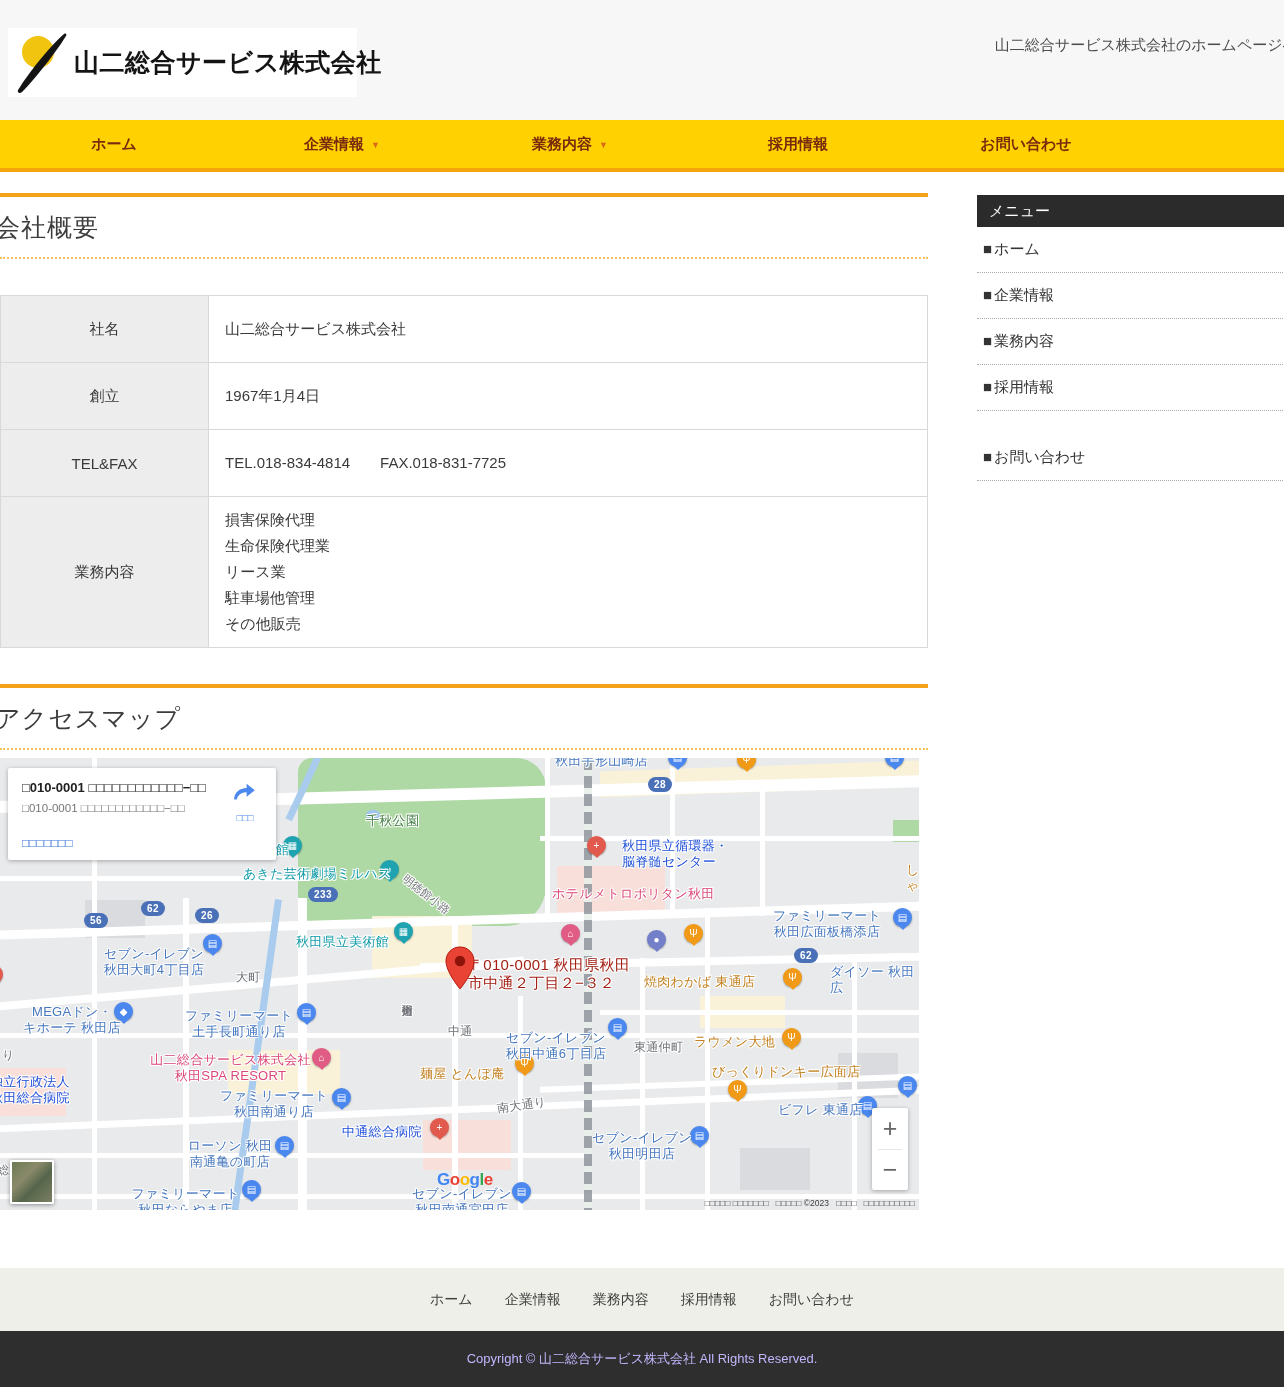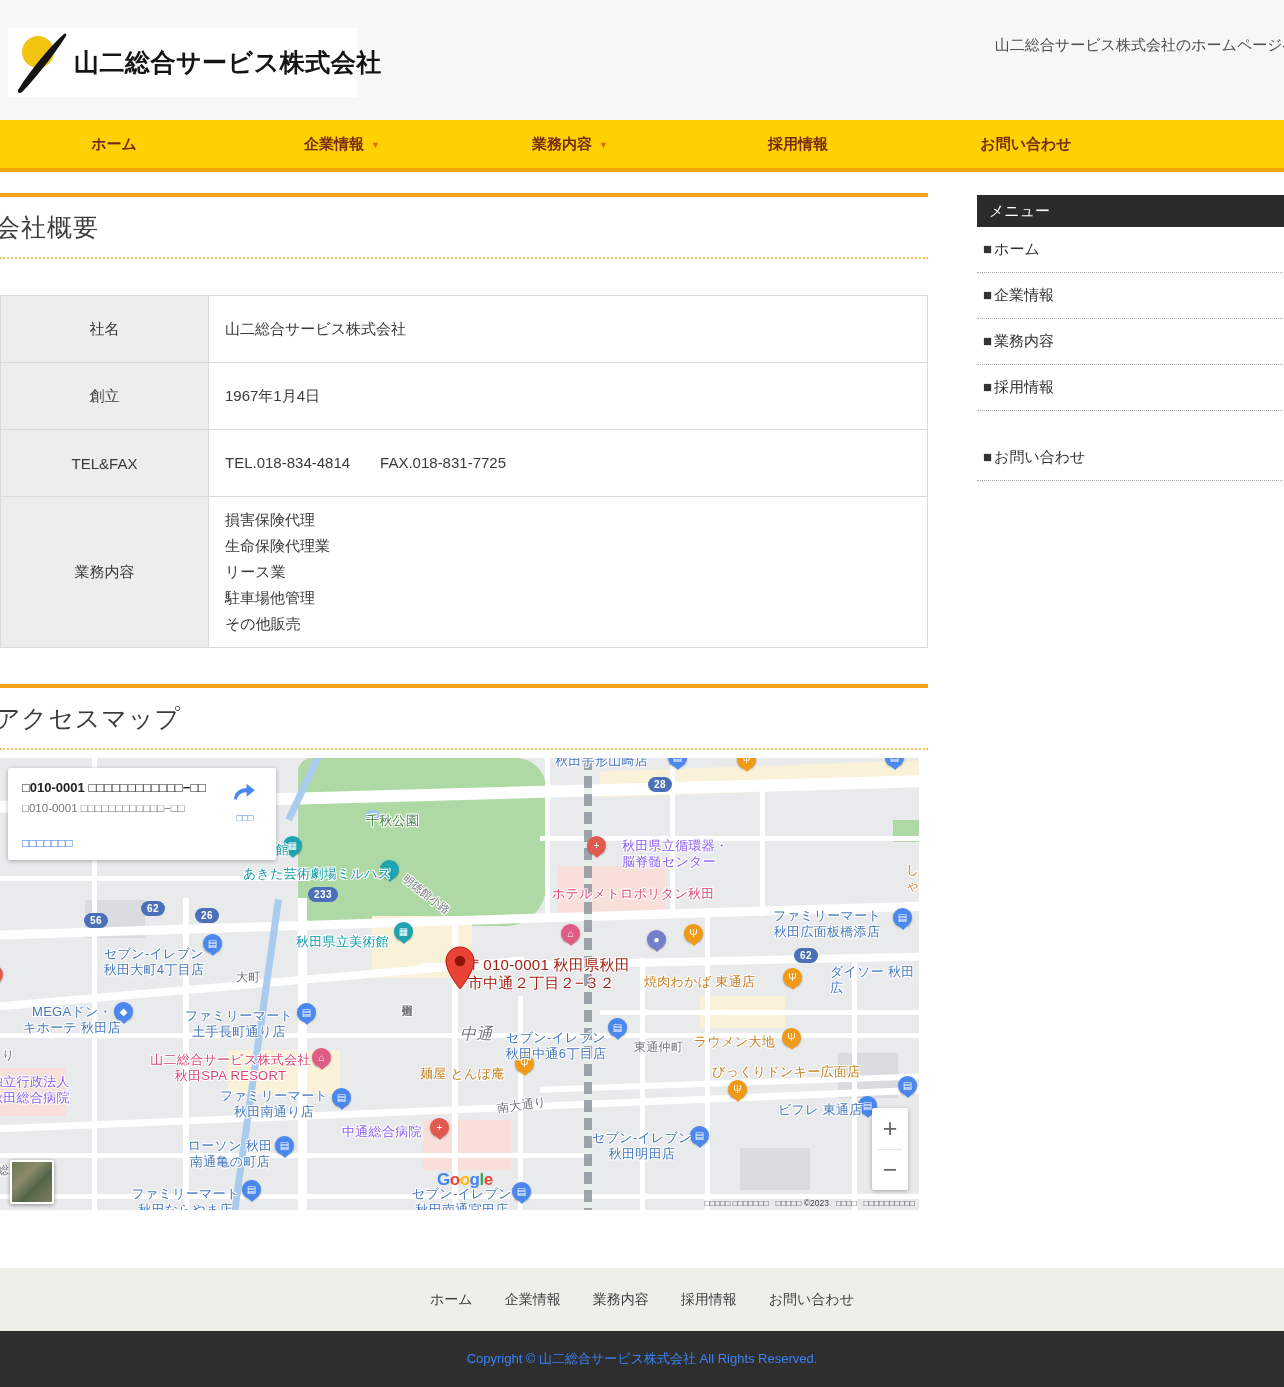--- a/index.html
+++ b/index.html
@@ -32,21 +32,21 @@
   .multiline{white-space:pre-line;}
   .rule2{margin-top:36px;height:4px;background:#f5a21b;}
 
   
   .map{position:relative;width:919px;height:452px;margin-top:8px;overflow:hidden;background:#e9eaec;}
   .map *{box-sizing:border-box;}
   .t{position:absolute;}
   .road{background:#fff;}
   .map-label{position:absolute;white-space:pre-line;font-size:13px;line-height:1.2;font-weight:500;letter-spacing:.3px;z-index:5;
     text-shadow:-1px -1px 0 #fff,1px -1px 0 #fff,-1px 1px 0 #fff,1px 1px 0 #fff,0 1px 0 #fff,0 -1px 0 #fff;}
-  .c-blue{color:#4677be}.c-red{color:#8b5cf6}.c-orange{color:#c3801f}.c-teal{color:#109ba8}
+  .c-blue{color:#4677be}.c-red{color:#1d4ed8}.c-orange{color:#c3801f}.c-teal{color:#109ba8}
   .c-pink{color:#db4877}.c-gray{color:#6e7277;font-weight:400}.c-green{color:#427d43}
   .c-marker{color:#a32014;font-weight:500;}
   .map-pin{position:absolute;z-index:4;}
   .pin-head{width:19px;height:19px;border-radius:50%;display:flex;align-items:center;justify-content:center;color:#fff;font-size:10px;line-height:1;box-shadow:0 1px 2px rgba(0,0,0,.35);}
   .pin-tail{width:0;height:0;border:5px solid transparent;margin:-2px auto 0 auto;}
   .shield{position:absolute;z-index:5;background:#4a71b8;color:#fff;font-size:10px;font-weight:bold;padding:2px 6px;border-radius:8px;letter-spacing:.5px;}
   .main-marker{position:absolute;left:445px;top:188px;z-index:6;}
 
   .map-card{position:absolute;left:8px;top:10px;width:268px;height:92px;background:#fff;border-radius:2px;box-shadow:0 1px 4px rgba(0,0,0,.3);z-index:10;}
   .map-card-title{position:absolute;left:14px;top:12px;font-size:13px;font-weight:bold;color:#212121;white-space:nowrap;}
@@ -70,21 +70,21 @@
   .menu-header{background:#2b2b2b;color:#fff;font-size:15px;padding:5px 0 5px 12px;height:22px;line-height:22px;}
   .menu-list{list-style:none;margin:0;padding:0;}
   .menu-item{font-size:15px;color:#333;padding:13px 0 13px 6px;border-bottom:1px dotted #aaa;cursor:pointer;}
   .menu-item .bullet{margin-right:2px;}
   .menu-item.gap{margin-top:24px;}
 
   
   .footer-links{position:absolute;left:0;top:1268px;width:1284px;height:63px;background:#efefe9;display:flex;align-items:center;justify-content:center;gap:32px;}
   .footer-link{font-size:14px;color:#3f3f3f;cursor:pointer;}
   .footer-dark{position:absolute;left:0;top:1331px;width:1284px;height:56px;background:#2e2e2e;display:flex;align-items:center;justify-content:center;}
-  .copyright{font-size:13px;color:#3b82f6;}
+  .copyright{font-size:13px;color:#c4b5fd;}
 </style>
 </head>
 <body>
 
 <div id="app">
 
   <div class="header">
     <div class="logo-box">
       <svg class="logo-mark" width="56" height="62" viewBox="0 0 56 62">
         <circle cx="24" cy="20" r="16" fill="#f1c40f"></circle>
@@ -235,21 +235,21 @@
         <div class="map-label c-orange" style="left: 906px; top: 104px;">しゃ</div>
         <div class="map-label c-teal" style="left: 296px; top: 176px;">秋田県立美術館</div>
         <div class="map-label c-blue" style="left: 98px; top: 188px; width: 112px; text-align: center;">セブン-イレブン
 秋田大町4丁目店</div>
         <div class="map-label c-gray" style="left: 236px; top: 212px; font-size: 12px;">大町</div>
         <div class="map-label c-blue" style="left: 22px; top: 246px; width: 100px; text-align: center;">MEGAドン・
 キホーテ 秋田店</div>
         <div class="map-label c-blue" style="left: 183px; top: 250px; width: 112px; text-align: center;">ファミリーマート
 土手長町通り店</div>
         <div class="map-label c-gray" style="left: 400px; top: 238px; font-size: 11px; writing-mode: vertical-rl;">羽州街道</div>
-        <div class="map-label c-gray" style="left: 460px; top: 266px; font-size: 16px; font-style: italic;">中通</div>
+        <div class="map-label c-gray" style="left: 448px; top: 266px; font-size: 12px;">中通</div>
         <div class="map-label c-blue" style="left: 500px; top: 272px; width: 112px; text-align: center;">セブン-イレブン
 秋田中通6丁目店</div>
         <div class="map-label c-gray" style="left: 634px; top: 282px; font-size: 12px;">東通仲町</div>
         <div class="map-label c-blue" style="left: 768px; top: 150px; width: 118px; text-align: center;">ファミリーマート
 秋田広面板橋添店</div>
         <div class="map-label c-blue" style="left: 830px; top: 206px;">ダイソー 秋田広</div>
         <div class="map-label c-orange" style="left: 644px; top: 216px;">焼肉わかば 東通店</div>
         <div class="map-label c-orange" style="left: 694px; top: 276px;">ラウメン大地</div>
         <div class="map-label c-orange" style="left: 712px; top: 306px;">びっくりドンキー広面店</div>
         <div class="map-label c-blue" style="left: 778px; top: 344px;">ビフレ 東通店</div>

